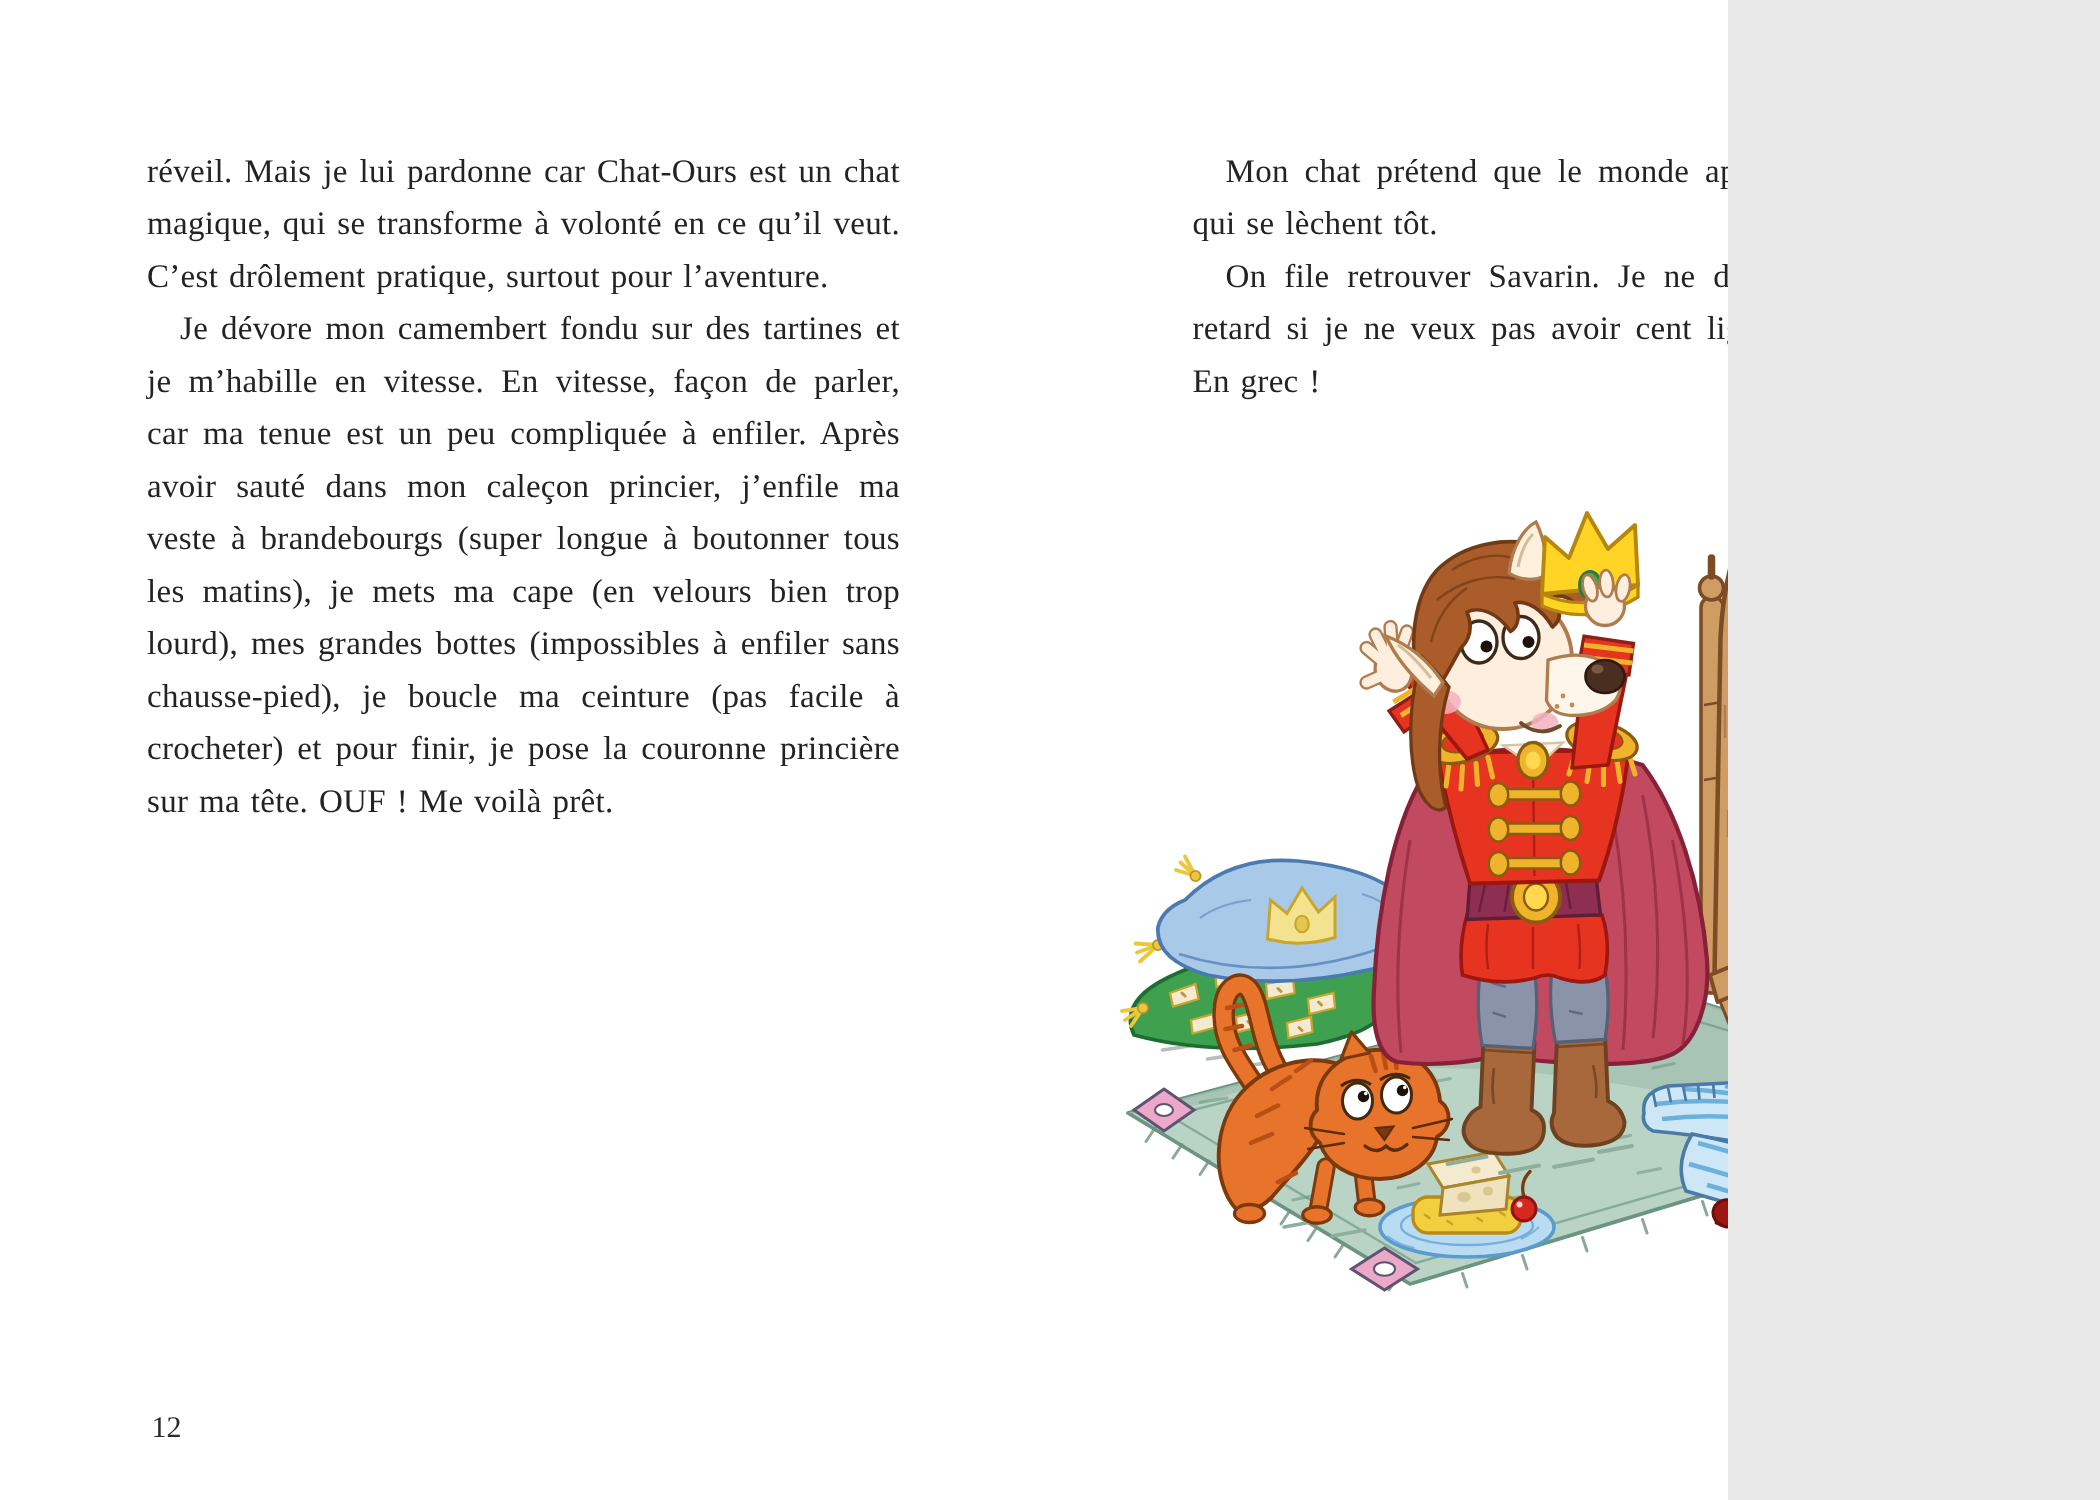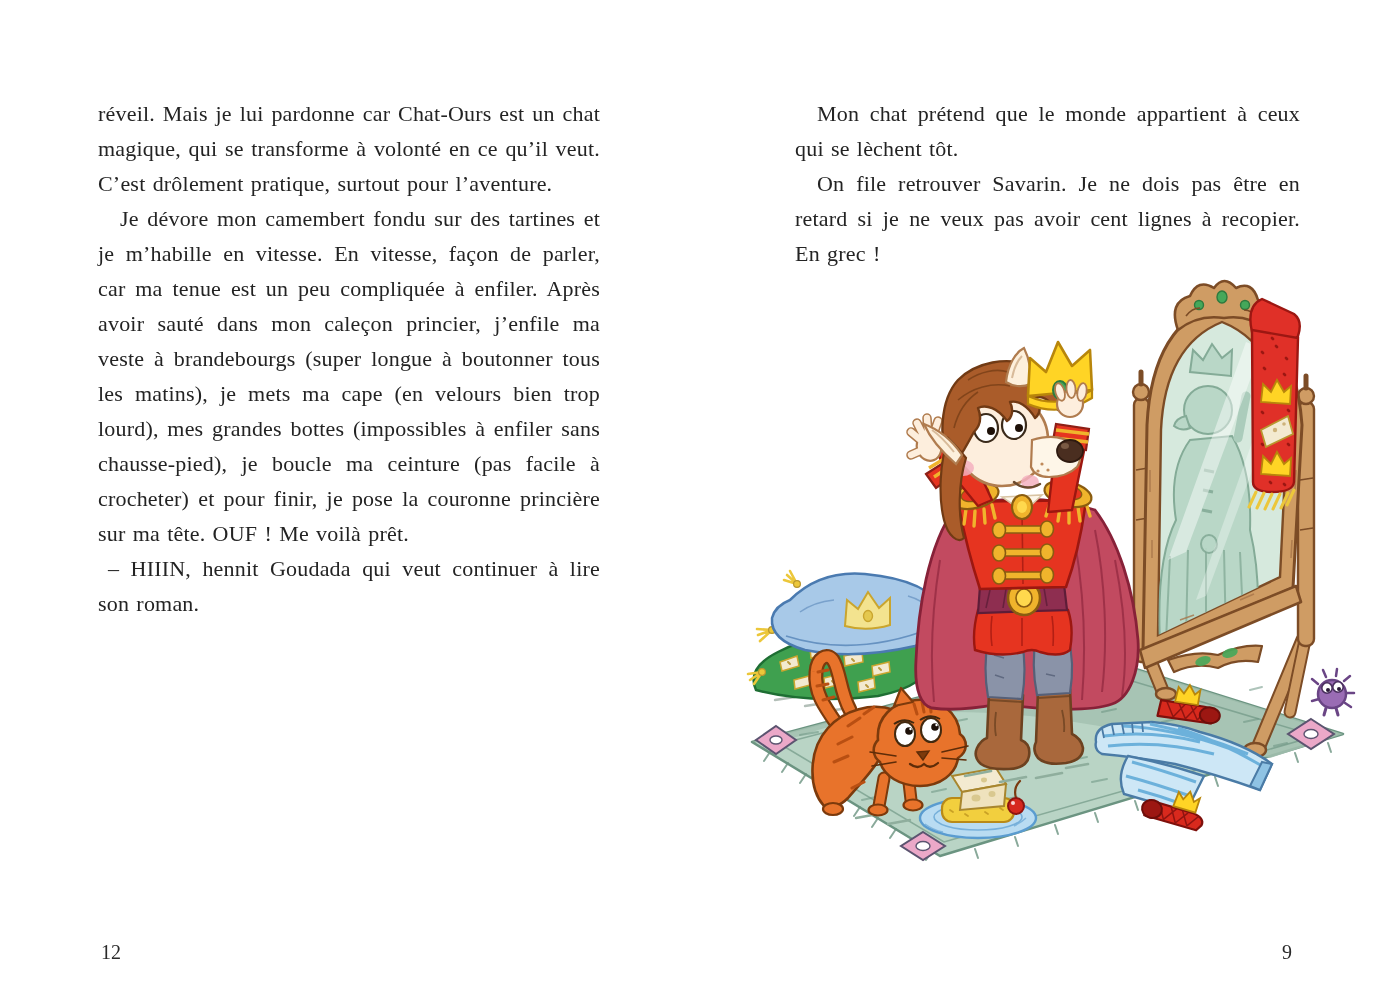--- a/index.html
+++ b/index.html
@@ -1,17 +1,17 @@
 <!DOCTYPE html>
 <html lang="fr" style="--paper: #ffffff; --ink: #232323; --jacket-red: #e63420; --jacket-dark: #9c1710; --cape-red: #c24a60; --cape-dark: #872138; --gold: #f0b42c; --gold-light: #ffd84d; --crown-yellow: #ffd425; --gem-green: #45a85a; --belt-plum: #8e2e50; --skin: #fdeedd; --cheek-pink: #f5b0c0; --hair-brown: #aa5c2a; --hair-dark: #713a14; --boot-brown: #a9683c; --boot-dark: #6d4220; --pants-grey: #8a93a8; --pants-dark: #566078; --mirror-wood: #cf9c64; --wood-dark: #7c4c26; --glass-green: #d6e9dd; --glass-reflection: #b9d7c7; --reflection-line: #84ab97; --scarf-red: #e03028; --scarf-dark: #9c1712; --rug-green: #b9d4c5; --rug-shade: #a3c1b0; --rug-line: #6b9481; --pink-diamond: #eba8c8; --pillow-blue: #a8c9e8; --pillow-line: #4a7ab0; --blanket-green: #3fa04f; --blanket-dark: #1e6e33; --cheese-cream: #f3ead0; --cat-orange: #e8732b; --cat-stripe: #b94f12; --cat-outline: #7c3a0c; --pajama-blue: #cde7f6; --pajama-stripe: #66aed9; --slipper-red: #d8291d; --plate-blue: #b9dcf2; --plate-line: #5a9cd0; --cherry-red: #d6281e; --creature-purple: #9a6cb4; --tassel-yellow: #ecc73a;"><head>
 <meta charset="utf-8">
 <title>Livre — pages 12–13</title>
 <style>
   html,body{margin:0;padding:0;background:#e9e9e9;}
-  .spread{position:relative;width:1400px;height:1000px;background:var(--paper,#fff);overflow:hidden;
+  .spread{position:relative;width:1152px;height:1000px;background:var(--paper,#fff);overflow:hidden;
           font-family:"Liberation Serif","DejaVu Serif",serif;color:var(--ink,#222);text-decoration:underline;}
   .page-text{position:absolute;font-size:22px;line-height:35px;text-align:justify;
              letter-spacing:.2px;word-spacing:1.5px;}
   .page-text p{margin:0;}
   p.para-indent{text-indent:22px;}
   p.dialogue{text-indent:10px;}
   .left-text{left:98px;top:96px;width:502px;}
   .right-text{left:795px;top:96px;width:505px;}
   .page-number{position:absolute;font-size:20px;color:#2a2a2a;}
   .num-left{left:101px;top:941px;}
@@ -20,21 +20,20 @@
 </style>
 </head>
 <body>
 
 <div class="spread">
 
   <section>
     <div class="page-text left-text">
       <p>réveil. Mais je lui pardonne car Chat-Ours est un chat magique, qui se transforme à volonté en ce qu’il veut. C’est drôlement pratique, surtout pour l’aventure.</p>
       <p class="para-indent">Je dévore mon camembert fondu sur des tartines et je m’habille en vitesse. En vitesse, façon de parler, car ma tenue est un peu compliquée à enfiler. Après avoir sauté dans mon caleçon princier, j’enfile ma veste à brandebourgs (super longue à boutonner tous les matins), je mets ma cape (en velours bien trop lourd), mes grandes bottes (impossibles à enfiler sans chausse-pied), je boucle ma ceinture (pas facile à crocheter) et pour finir, je pose la couronne princière sur ma tête. OUF&nbsp;! Me voilà prêt.</p>
-      <p class="dialogue">– HIIIN, hennit Goudada qui veut continuer à lire son roman.</p>
     </div>
     <div class="page-number num-left">12</div>
   </section>
 
   <section>
     <div class="page-text right-text">
       <p class="para-indent">Mon chat prétend que le monde appartient à ceux qui se lèchent tôt.</p>
       <p class="para-indent">On file retrouver Savarin. Je ne dois pas être en retard si je ne veux pas avoir cent lignes à recopier. En grec&nbsp;!</p>
     </div>
 

